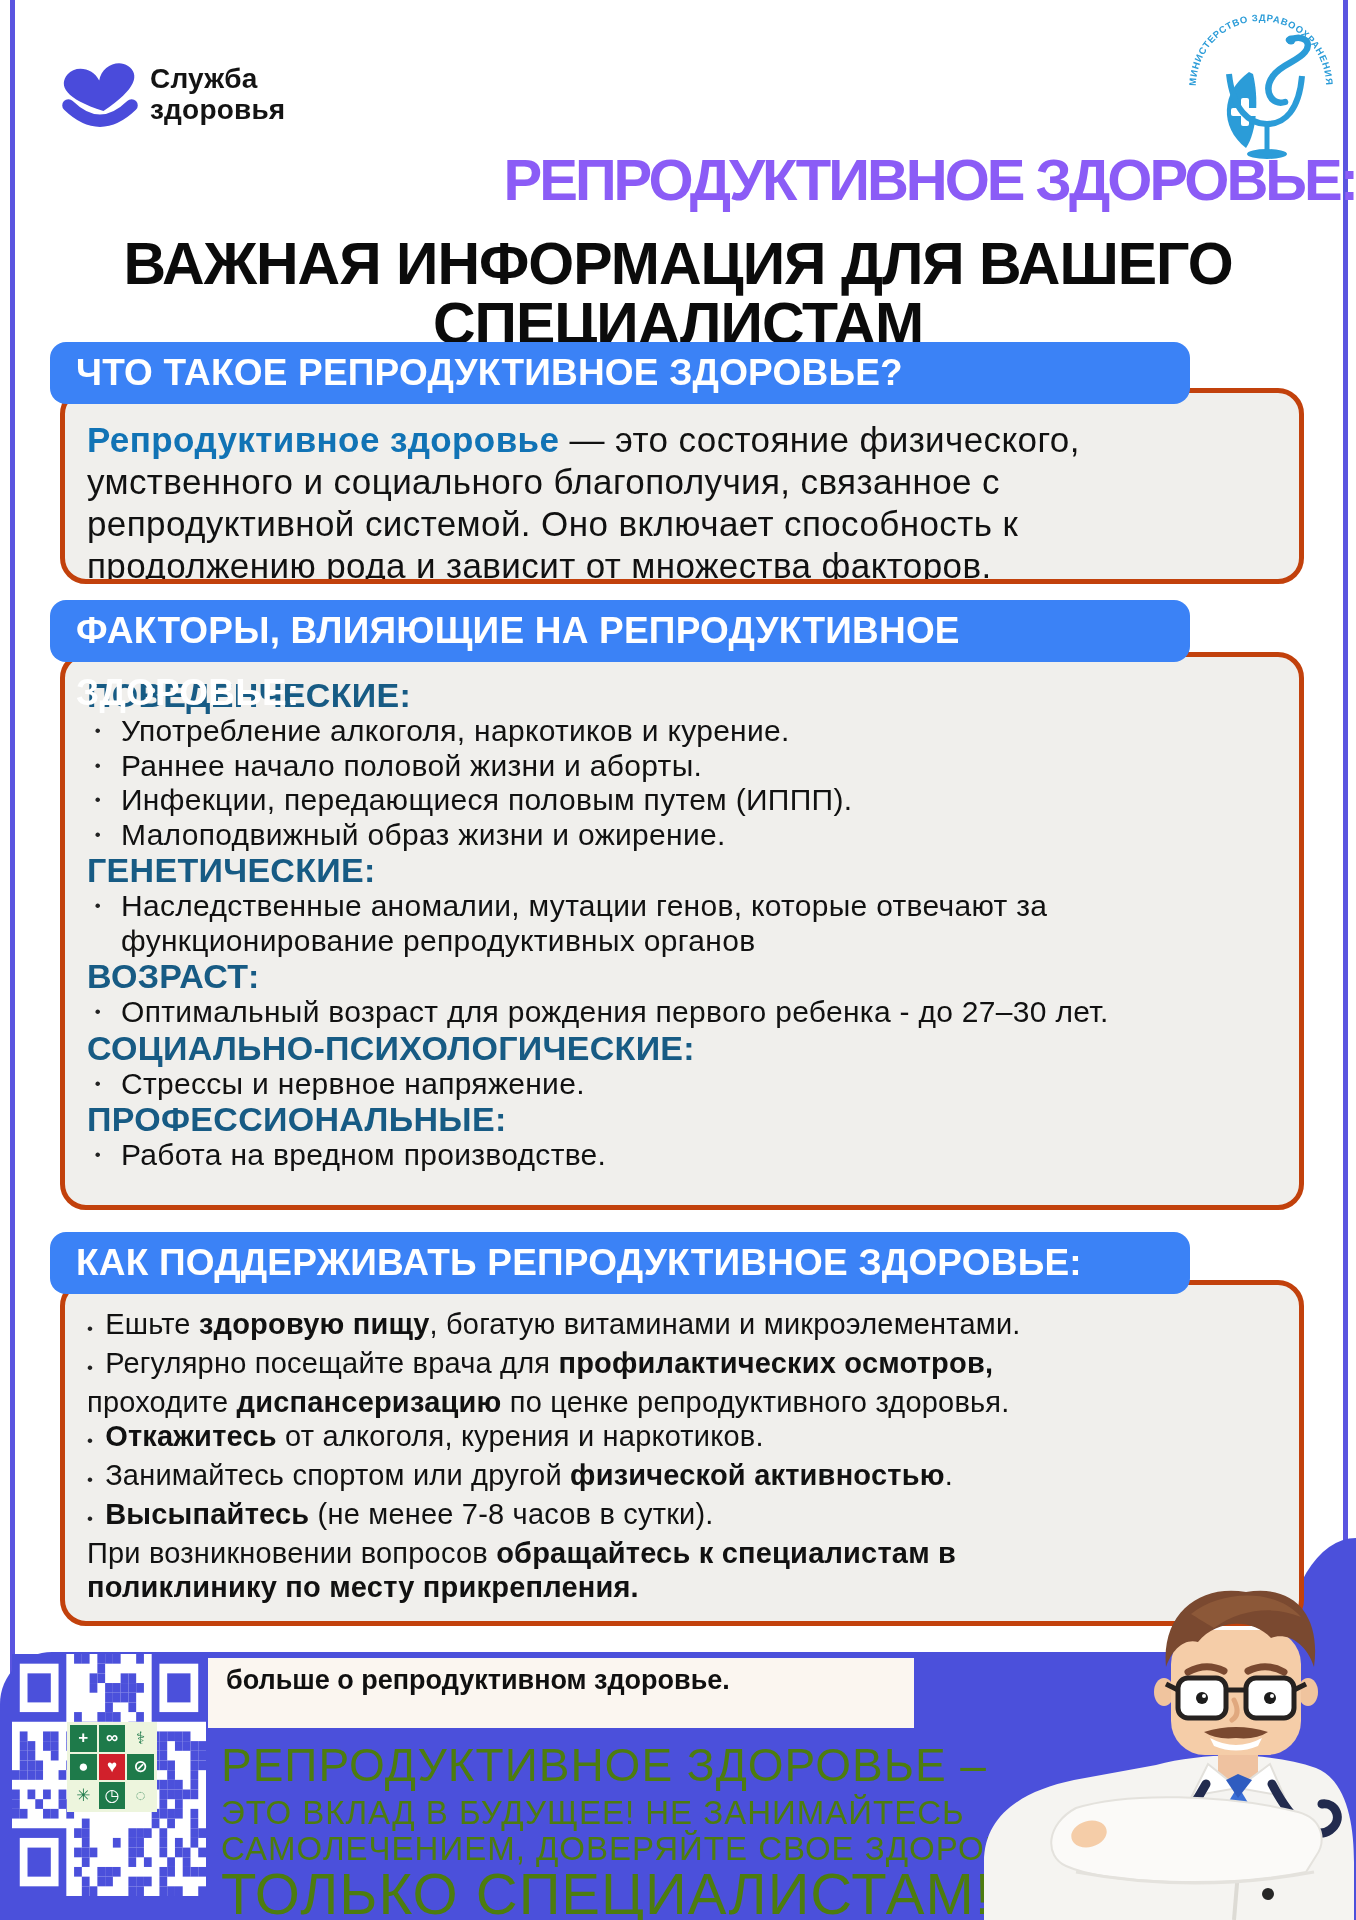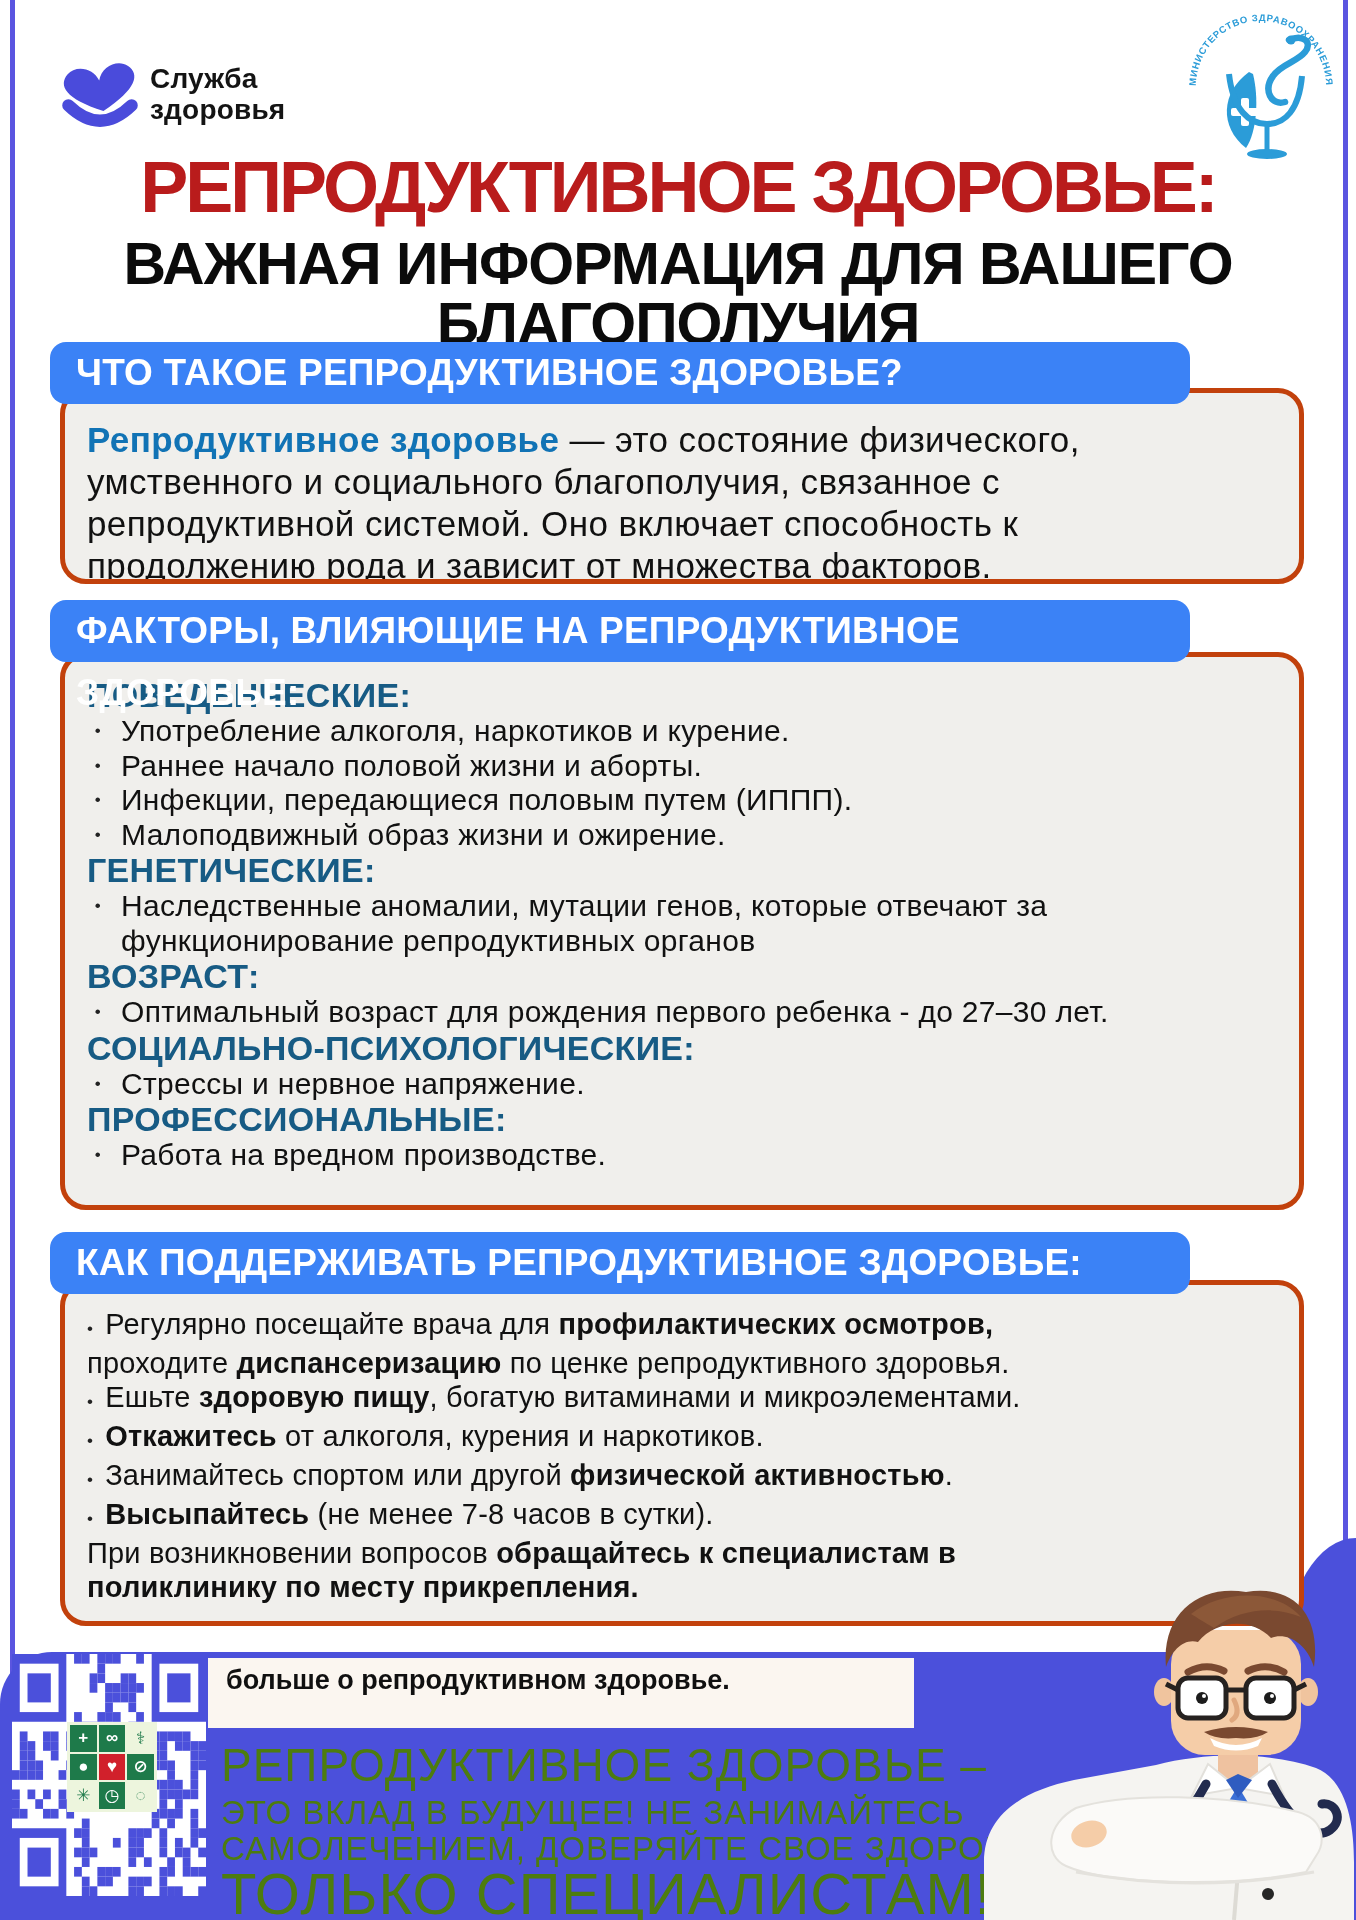--- a/index.html
+++ b/index.html
@@ -13,22 +13,22 @@
   
   .frame-left{left:10px;top:0;width:5px;height:1680px;background:#5A55E0;}
   .frame-right{right:8px;top:0;width:5px;height:1545px;background:#5A55E0;}
 
   
   .logo-wrap{left:56px;top:46px;width:330px;height:96px;display:flex;align-items:center;gap:6px;}
   .logo-text{font-size:28px;font-weight:800;line-height:31px;color:#141414;letter-spacing:.2px;}
   .emblem{left:1186px;top:4px;width:150px;height:164px;}
 
   
-  .title1{left:0;top:146px;width:100%;text-align:center;font-size:72px;font-weight:800;
-          letter-spacing:-3px;color:#b91c1c;}
+  .title1{left:0;top:146px;width:100%;text-align:right;font-size:58px;font-weight:800;
+          letter-spacing:-3px;color:#8b5cf6;}
   .title2{left:0;top:234px;width:100%;text-align:center;font-size:59px;font-weight:800;
           letter-spacing:-1px;color:#0b0b0b;line-height:60px;}
 
   
   .banner{left:50px;width:1140px;height:62px;background:#3b82f6;border-radius:16px;
           color:#fff;font-size:37px;font-weight:800;line-height:62px;padding-left:26px;
           box-sizing:border-box;z-index:5;letter-spacing:.2px;}
   .banner1{top:342px;} .banner2{top:600px;} .banner3{top:1232px;}
 
   
@@ -110,21 +110,21 @@
       <ellipse cx="66" cy="122" rx="20" ry="5" fill="#2B9CD8"></ellipse>
       <path d="M88,8 C102,2 112,10 104,20 C96,30 80,32 72,44 C62,58 70,74 84,70" stroke="#2B9CD8" stroke-width="6.5" fill="none" stroke-linecap="round"></path>
       <circle cx="90" cy="8" r="4.5" fill="#2B9CD8"></circle>
     </g>
   </svg>
 </div>
 
 <div class="abs title1">РЕПРОДУКТИВНОЕ ЗДОРОВЬЕ:</div>
 <div class="abs title2">
   <div>ВАЖНАЯ ИНФОРМАЦИЯ ДЛЯ ВАШЕГО</div>
-  <div>БЛАГОПОЛУЧИЯ</div>
+  <div>СПЕЦИАЛИСТАМ</div>
 </div>
 
 <div class="abs banner banner1">ЧТО ТАКОЕ РЕПРОДУКТИВНОЕ ЗДОРОВЬЕ?</div>
 <div class="abs cbox box-what">
   <div class="what-text"><span class="lead">Репродуктивное здоровье</span><span> — это состояние физического, умственного и социального благополучия, связанное с репродуктивной системой. Оно включает способность к продолжению рода и зависит от множества факторов.</span></div>
 </div>
 
 <div class="abs banner banner2">ФАКТОРЫ, ВЛИЯЮЩИЕ НА РЕПРОДУКТИВНОЕ ЗДОРОВЬЕ:</div>
 <div class="abs cbox box-factors" id="factors-box">
     <div class="f-title">ПОВЕДЕНЧЕСКИЕ:</div>
@@ -161,23 +161,23 @@
     </div>
     <div class="f-title">ПРОФЕССИОНАЛЬНЫЕ:</div>
     <div class="f-item">
       <span class="dot">•</span>
       <span class="txt">Работа на вредном производстве.</span>
     </div>
   </div>
 
 <div class="abs banner banner3">КАК ПОДДЕРЖИВАТЬ РЕПРОДУКТИВНОЕ ЗДОРОВЬЕ:</div>
 <div class="abs cbox box-maintain" id="maintain-box">
+    <div class="m-line"><span class="mdot">•</span><span>Ешьте </span><span class="seg-b">здоровую пищу</span><span>, богатую витаминами и микроэлементами.</span></div>
     <div class="m-line"><span class="mdot">•</span><span>Регулярно посещайте врача для </span><span class="seg-b">профилактических осмотров,</span><span>
 проходите </span><span class="seg-b">диспансеризацию</span><span> по ценке репродуктивного здоровья.</span></div>
-    <div class="m-line"><span class="mdot">•</span><span>Ешьте </span><span class="seg-b">здоровую пищу</span><span>, богатую витаминами и микроэлементами.</span></div>
     <div class="m-line"><span class="mdot">•</span><span class="seg-b">Откажитесь</span><span> от алкоголя, курения и наркотиков.</span></div>
     <div class="m-line"><span class="mdot">•</span><span>Занимайтесь спортом или другой </span><span class="seg-b">физической активностью</span><span>.</span></div>
     <div class="m-line"><span class="mdot">•</span><span class="seg-b">Высыпайтесь</span><span> (не менее 7-8 часов в сутки).</span></div>
     <div class="m-footer"><span>При возникновении вопросов </span><span class="seg-b">обращайтесь к специалистам в
 поликлинику по месту прикрепления.</span></div>
   </div>
 
 <div class="abs band"></div>
 <div class="abs band-sweep"></div>
 

